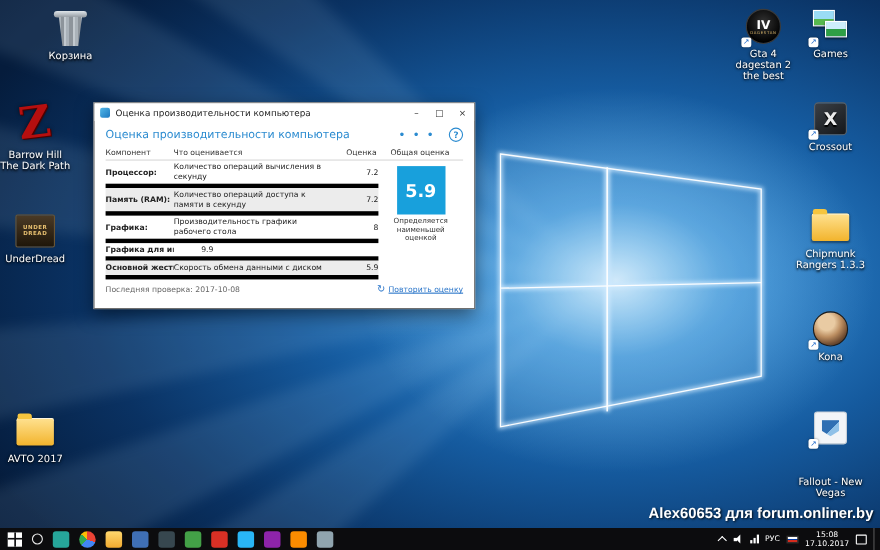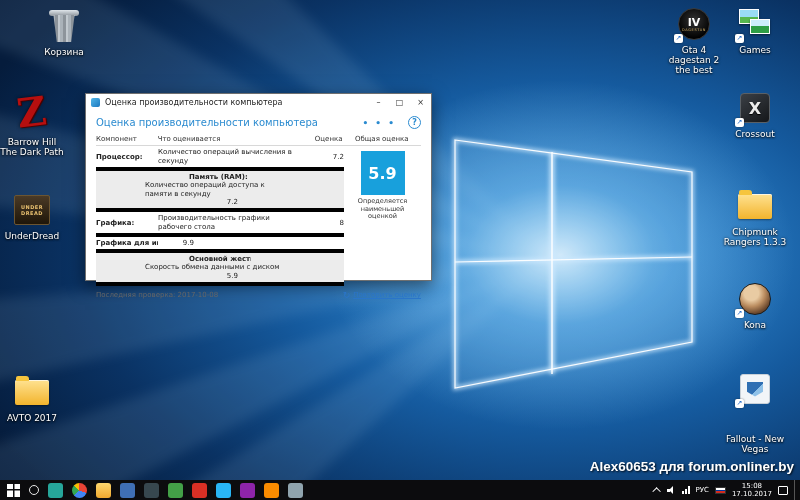--- a/index.html
+++ b/index.html
@@ -72,21 +72,21 @@
         font-size:8px;display:flex;align-items:center;justify-content:center;font-weight:bold;}
   .desc{font-size:7px;line-height:9px;color:#555;margin-top:5px;width:322px;}
   .thead{display:flex;font-size:7px;color:#333;margin-top:6px;padding-bottom:2px;border-bottom:1px solid #d8d8d8;}
   .c1{width:62px;}
   .c2{width:150px;}
   .c3{width:36px;text-align:right;}
   .c4{width:79px;text-align:center;}
   .tbody{display:flex;}
   .rows{width:248px;}
   .row{display:flex;align-items:center;padding:2px 0;border-bottom:4px solid #000000;font-size:7px;}
-  .row:nth-child(2),.row:nth-child(5){background:#ececec;flex-direction:column;}
+  .row:nth-child(2),.row:nth-child(5){background:#ececec;}
   .row .c1{font-weight:bold;white-space:nowrap;overflow:hidden;}
   .row .c2{line-height:8.5px;padding-right:6px;}
   .overall{width:79px;display:flex;flex-direction:column;align-items:center;padding-top:5px;}
   .score-box{width:44px;height:44px;background:var(--score-box);color:#fff;display:flex;align-items:center;
              justify-content:center;font-size:16px;font-weight:bold;}
   .note{font-size:6.5px;line-height:7.5px;color:#333;text-align:center;margin-top:3px;width:58px;}
   .wfoot{display:flex;justify-content:space-between;align-items:flex-start;margin-top:5px;}
   .last{font-size:7px;color:#666;}
   .refresh{display:flex;align-items:center;gap:3px;color:var(--link);font-size:7px;cursor:pointer;}
   .refresh .ric{font-size:9px;line-height:9px;}

